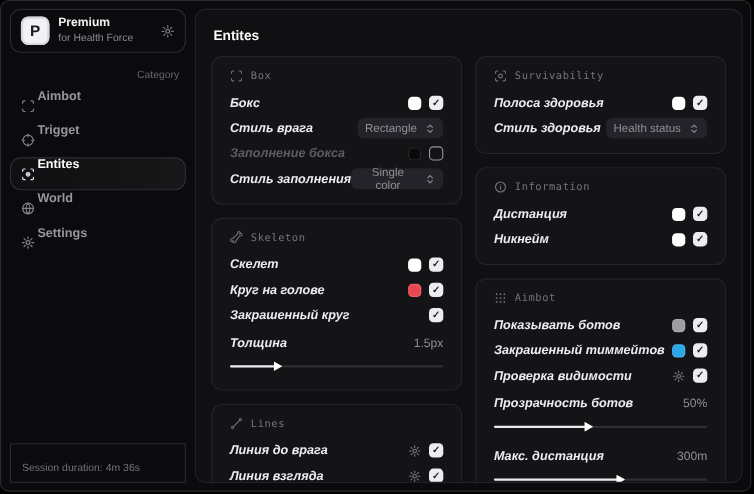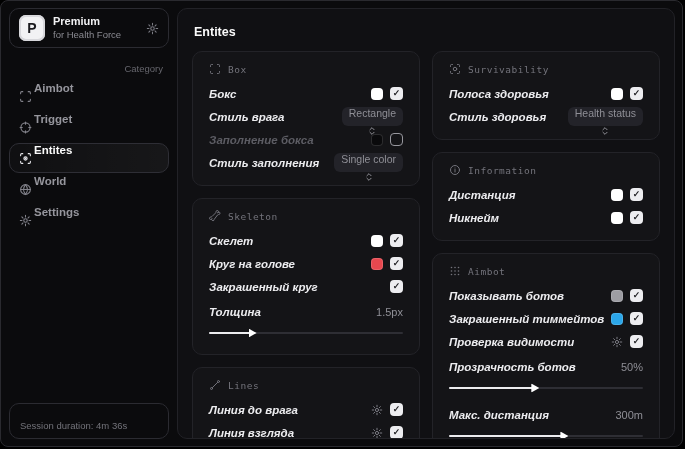--- a/index.html
+++ b/index.html
@@ -13,21 +13,21 @@
   .profile-text{flex:1;line-height:1.25;}
   .profile-title{font-size:11px;font-weight:700;color:#f1f1f3;}
   .profile-sub{font-size:9.5px;color:#8b8b92;}
   .icon-btn{color:#7c7c84;display:flex;align-items:center;justify-content:center;background:none;border:none;padding:0;cursor:pointer;}
   .category-label{font-size:9.5px;color:#66666d;margin:15px 6px 7px;text-align:right;}
   .nav-item{display:flex;gap:2px;height:28px;padding:0 9px;margin-bottom:1px;color:#96969d;font-size:11.5px;border:1px solid transparent;border-radius:10px;cursor:pointer;font-weight:bold;}
   .nav-item .nv-icon{display:flex;align-items:center;color:#83838b;}
   .nav-item.active{color:#fafafa;border-color:#2e2e35;background:linear-gradient(90deg,rgba(255,255,255,0.02),rgba(255,255,255,0.05));}
   .nav-item.active .nv-icon{color:#e8e8ec;}
   .sidebar-spacer{flex:1;}
-  .session-card{border:1px solid #2b2b31;border-radius:10px;padding:16px 10px 7px;font-size:9.5px;color:#73737a;}
+  .session-card{border:1px solid #2b2b31;border-radius:0;padding:16px 10px 7px;font-size:9.5px;color:#73737a;}
 
   
   .main{flex:1;margin:7px 7px 7px 0;background:#101013;border:1px solid #222227;border-radius:10px;padding:10px 14px 12px;box-sizing:border-box;overflow:hidden;}
   .main-title{font-size:12.5px;font-weight:700;color:#fafafa;margin:6px 2px 12px;}
   .columns{display:flex;gap:12px;}
   .col{flex:1;display:flex;flex-direction:column;gap:12px;min-width:0;}
 
   .panel{background:#141417;border:1px solid #232328;border-radius:10px;padding:9px 16px 11px;}
   .panel-header{display:flex;align-items:center;gap:7px;color:#73737b;font-family:"DejaVu Sans Mono",monospace;font-size:9.5px;letter-spacing:0.5px;margin:2px 0 7px;}
   .panel-header .ph-icon{display:flex;align-items:center;color:#73737b;}
@@ -36,21 +36,21 @@
   .row-label{font-size:11.5px;font-weight:700;color:#ececef;white-space:nowrap;font-style:italic;}
   .row-label.disabled{color:#5c5c63;}
   .controls{display:flex;align-items:center;gap:7px;}
 
   .swatch{width:12px;height:12px;border-radius:4px;box-shadow:inset 0 0 0 1px rgba(255,255,255,0.14);cursor:pointer;}
   .checkbox{width:13px;height:13px;border-radius:4px;background:#ededf0;display:flex;align-items:center;justify-content:center;cursor:pointer;}
   .checkbox::after{content:"✓";font-size:9px;font-weight:700;color:#1b1b1f;line-height:1;}
   .checkbox.unchecked{background:transparent;border:1.5px solid #97979e;box-sizing:border-box;}
   .checkbox.unchecked::after{content:"";}
 
-  .select{background:#232329;border-radius:6px;height:19px;padding:0 7px;display:flex;align-items:center;gap:7px;color:#8f8f96;font-size:10.5px;cursor:pointer;border:none;flex-direction:column;}
+  .select{background:#232329;border-radius:6px;height:19px;padding:0 7px;display:flex;align-items:center;gap:7px;color:#8f8f96;font-size:10.5px;cursor:pointer;border:none;}
   .select .sel-icon{display:flex;align-items:center;color:#8f8f96;}
 
   .value{font-size:11px;color:#8f8f96;}
   .slider-block{margin:2px 0 4px;text-align:right;}
   .slider{height:12px;display:flex;align-items:center;margin-top:4px;cursor:pointer;}
   .slider-track{position:relative;width:100%;height:2.5px;background:#2e2e34;border-radius:2px;}
   .slider-fill{position:relative;height:100%;background:#ececef;border-radius:2px;}
   .slider-thumb{position:absolute;right:-3px;top:50%;transform:translateY(-50%);width:8px;height:9px;background:#ffffff;clip-path:polygon(0 0,100% 50%,0 100%);}
   .mini-gear{color:#7b7b83;display:flex;align-items:center;cursor:pointer;background:none;border:none;padding:0;}
   svg{display:block;}

